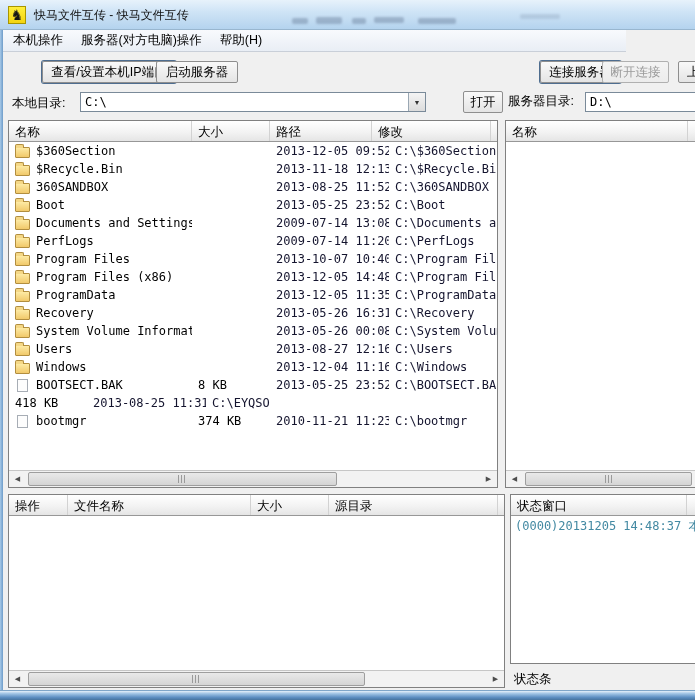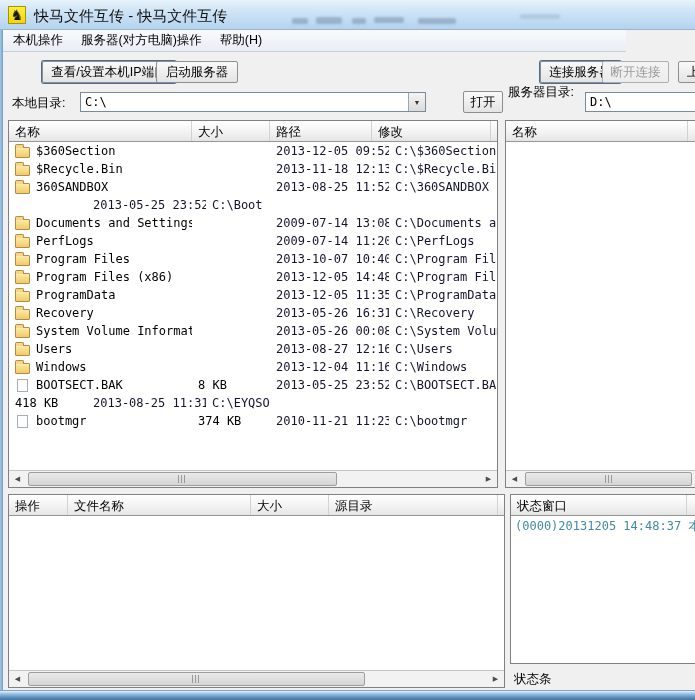--- a/index.html
+++ b/index.html
@@ -10,21 +10,21 @@
     font-size:12.5px;color:#000;
   }
   
   .titlebar{position:absolute;left:0;top:0;width:695px;height:30px;
     background:linear-gradient(#e7f2fb 0%,#cfe4f6 40%,#b4d3ee 100%);
     border-bottom:1px solid #98b6cf;overflow:hidden;}
   .app-icon{position:absolute;left:8px;top:6px;width:18px;height:18px;
     background:linear-gradient(#ffef3c,#f4d410);border:1px solid #a89600;
     display:flex;align-items:center;justify-content:center;
     font-size:14px;line-height:1;color:#151515;}
-  .title-text{position:absolute;left:34px;top:7px;font-size:15px;color:#111;white-space:nowrap;}
+  .title-text{position:absolute;left:34px;top:7px;font-size:12px;color:#111;white-space:nowrap;}
   .smudge{position:absolute;background:rgba(70,90,120,.32);filter:blur(1.2px);border-radius:2px;}
   
   .menubar{position:absolute;left:0;top:30px;width:626px;height:22px;
     background:linear-gradient(#f8fafd,#e9eef5);border-bottom:1px solid #c9cfd8;
     display:flex;align-items:center;padding-left:4px;}
   .menu-item{padding:2px 9px;white-space:nowrap;cursor:default;}
   
   .edge-left{position:absolute;left:0;top:30px;width:3px;height:660px;
     background:linear-gradient(90deg,#a7c9e8,#6e9cc9);}
   .bottom-bar{position:absolute;left:0;top:690px;width:695px;height:10px;
@@ -109,21 +109,21 @@
   <div class="combo" style="left:80px;top:92px;width:346px">
     <div class="val">C:\</div>
     <div class="drop">▼</div>
   </div>
   <div class="btn" style="left:463px;top:91px;width:40px">打开</div>
 
   <div class="btn default" style="left:512px;top:61px;width:81px">连接服务器</div>
   <div class="btn disabled" style="left:602px;top:61px;width:67px">断开连接</div>
   <div class="btn" style="left:678px;top:61px;width:50px;justify-content:flex-start;padding-left:8px">上</div>
 
-  <div class="fld-label" style="left:508px;top:84px">服务器目录:</div>
+  <div class="fld-label" style="left:508px;top:93px">服务器目录:</div>
   <div class="edit" style="left:585px;top:92px;width:120px">D:\</div>
 
   <div class="panel" style="left:8px;top:120px;width:490px;height:368px">
     <div class="hdr">
       <div class="hcell" style="width:183px">名称</div>
       <div class="hcell" style="width:78px">大小</div>
       <div class="hcell fill">路径</div>
       <div class="hcell" style="width:119px">修改</div>
       <div class="hcell tail" style="width:6px"></div>
     </div>
@@ -149,20 +149,24 @@
         <div class="lrow">
           <span class="c-name">
             <span class="ico-folder"></span>
             <span>360SANDBOX</span>
           </span>
           <span class="c-size"></span>
           <span class="c-mod">2013-08-25 11:52</span>
           <span class="c-path">C:\360SANDBOX</span>
         </div>
         <div class="lrow">
+          <span class="c-name">
+            <span class="ico-folder"></span>
+            <span>Boot</span>
+          </span>
           <span class="c-size"></span>
           <span class="c-mod">2013-05-25 23:52</span>
           <span class="c-path">C:\Boot</span>
         </div>
         <div class="lrow">
           <span class="c-name">
             <span class="ico-folder"></span>
             <span>Documents and Settings</span>
           </span>
           <span class="c-size"></span>

